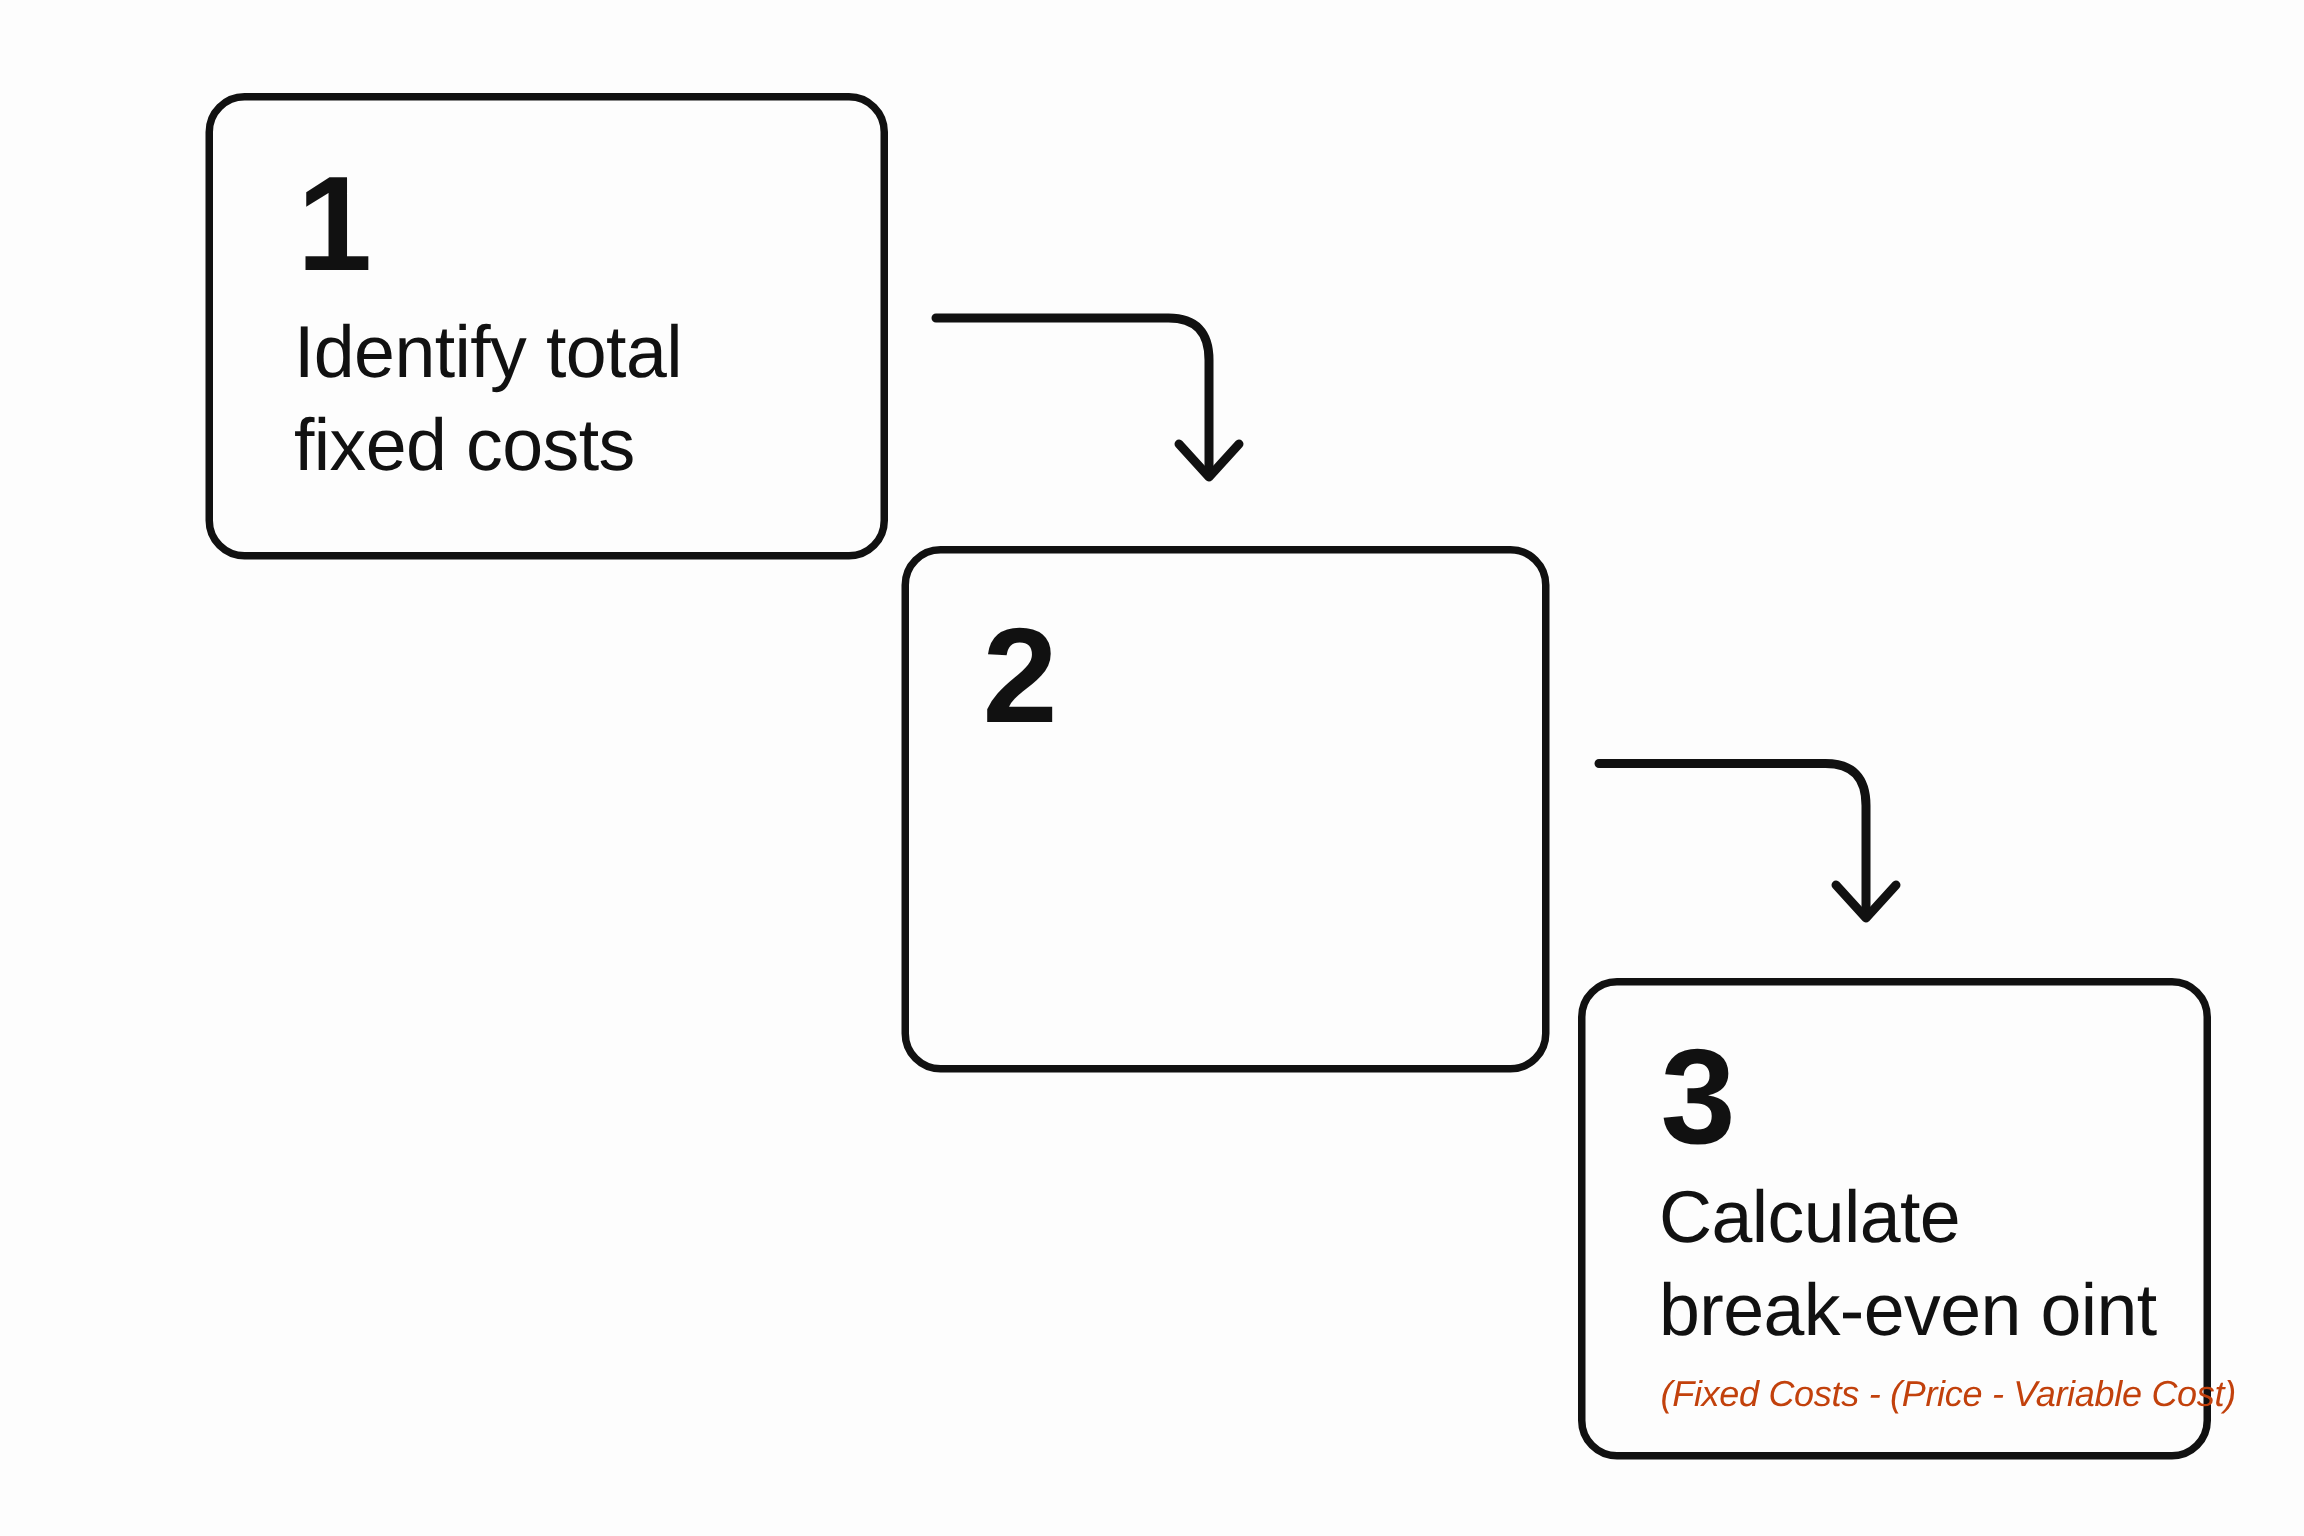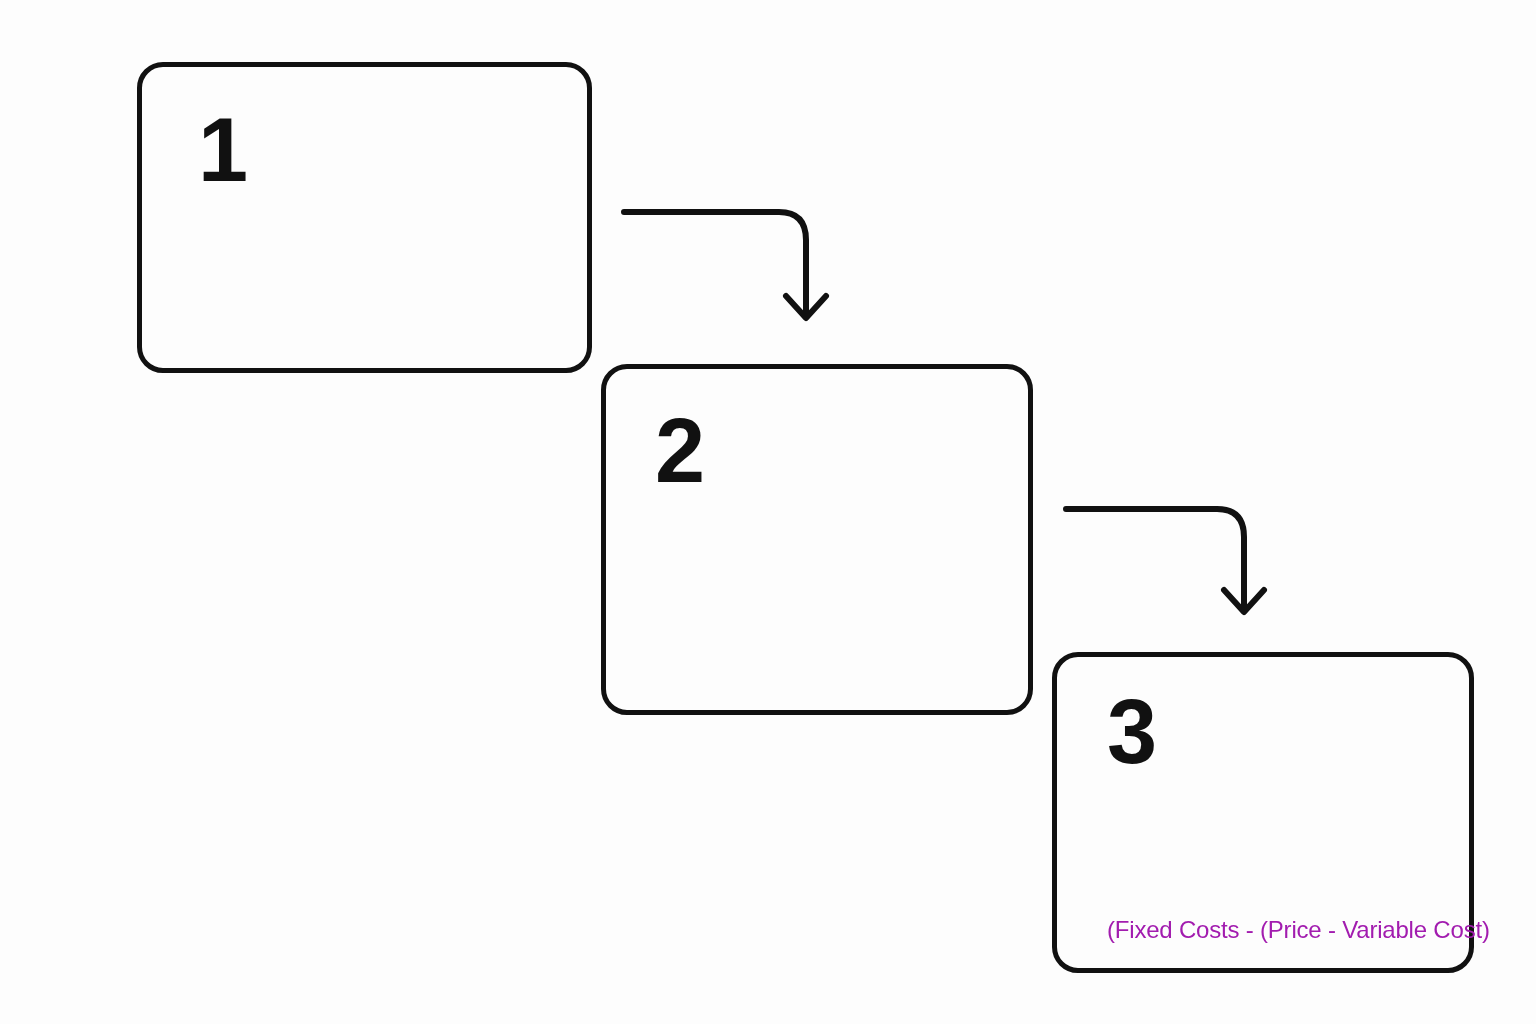--- a/index.html
+++ b/index.html
@@ -36,26 +36,27 @@
   .step-title {
     position: absolute;
     color: #111111;
     font-weight: 400;
     line-height: 1.26;
     letter-spacing: -0.4px;
     white-space: pre-line;
   }
   .step-formula {
     position: absolute;
-    color: #a21caf;
+    color: #c2410c;
     font-weight: 400;
     font-size: 24px;
     line-height: 1.2;
     letter-spacing: -0.2px;
     white-space: nowrap;
+    font-style: italic;
   }
 
   
   #box-1 { left: 137px; top: 62px; width: 455px; height: 311px; }
   #box-1 .step-number { left: 56px; top: 38px; font-size: 90px; }
   #box-1 .step-title  { left: 54px; top: 138px; font-size: 49px; }
 
   
   #box-2 { left: 601px; top: 364px; width: 432px; height: 351px; }
   #box-2 .step-number { left: 49px; top: 37px; font-size: 90px; }
@@ -94,24 +95,28 @@
       <path class="arrow-path" d="M 786 296 L 806 318 L 826 296"></path>
     </g>
     <g>
       <path class="arrow-path" d="M 1066 509 L 1217 509 Q 1244 509 1244 537 L 1244 606"></path>
       <path class="arrow-path" d="M 1224 590 L 1244 612 L 1264 590"></path>
     </g>
   </svg>
 
   <div class="step-box" id="box-1">
     <div class="step-number">1</div>
+    <div class="step-title">Identify total
+fixed costs</div>
   </div>
 
   <div class="step-box" id="box-2">
     <div class="step-number">2</div>
   </div>
 
   <div class="step-box" id="box-3">
     <div class="step-number">3</div>
+    <div class="step-title">Calculate
+break-even oint</div>
     <div class="step-formula">(Fixed Costs - (Price - Variable Cost)</div>
   </div>
 
 </div>
 
 </body></html>

